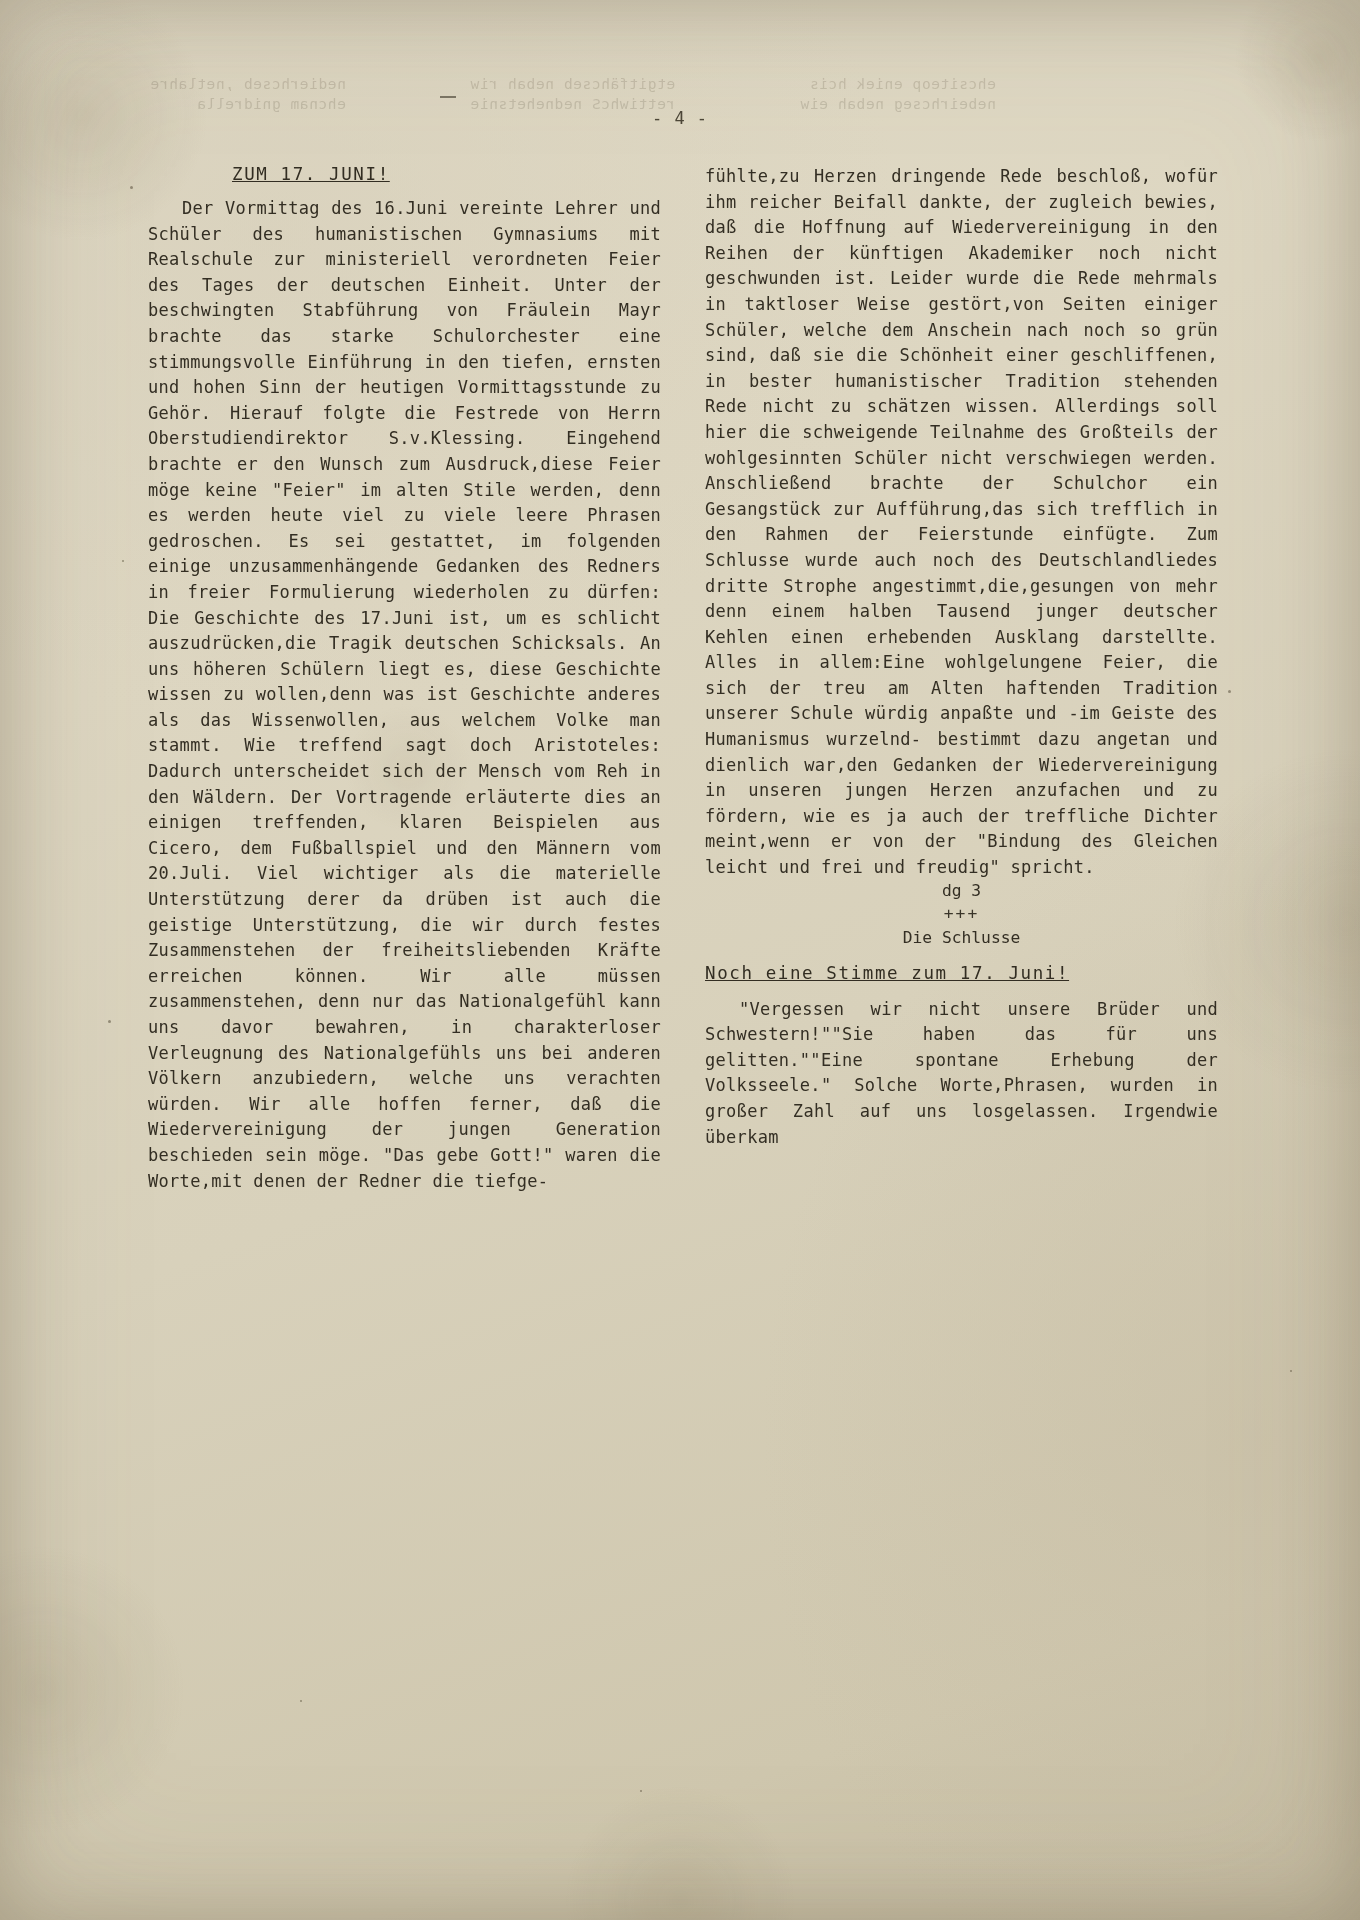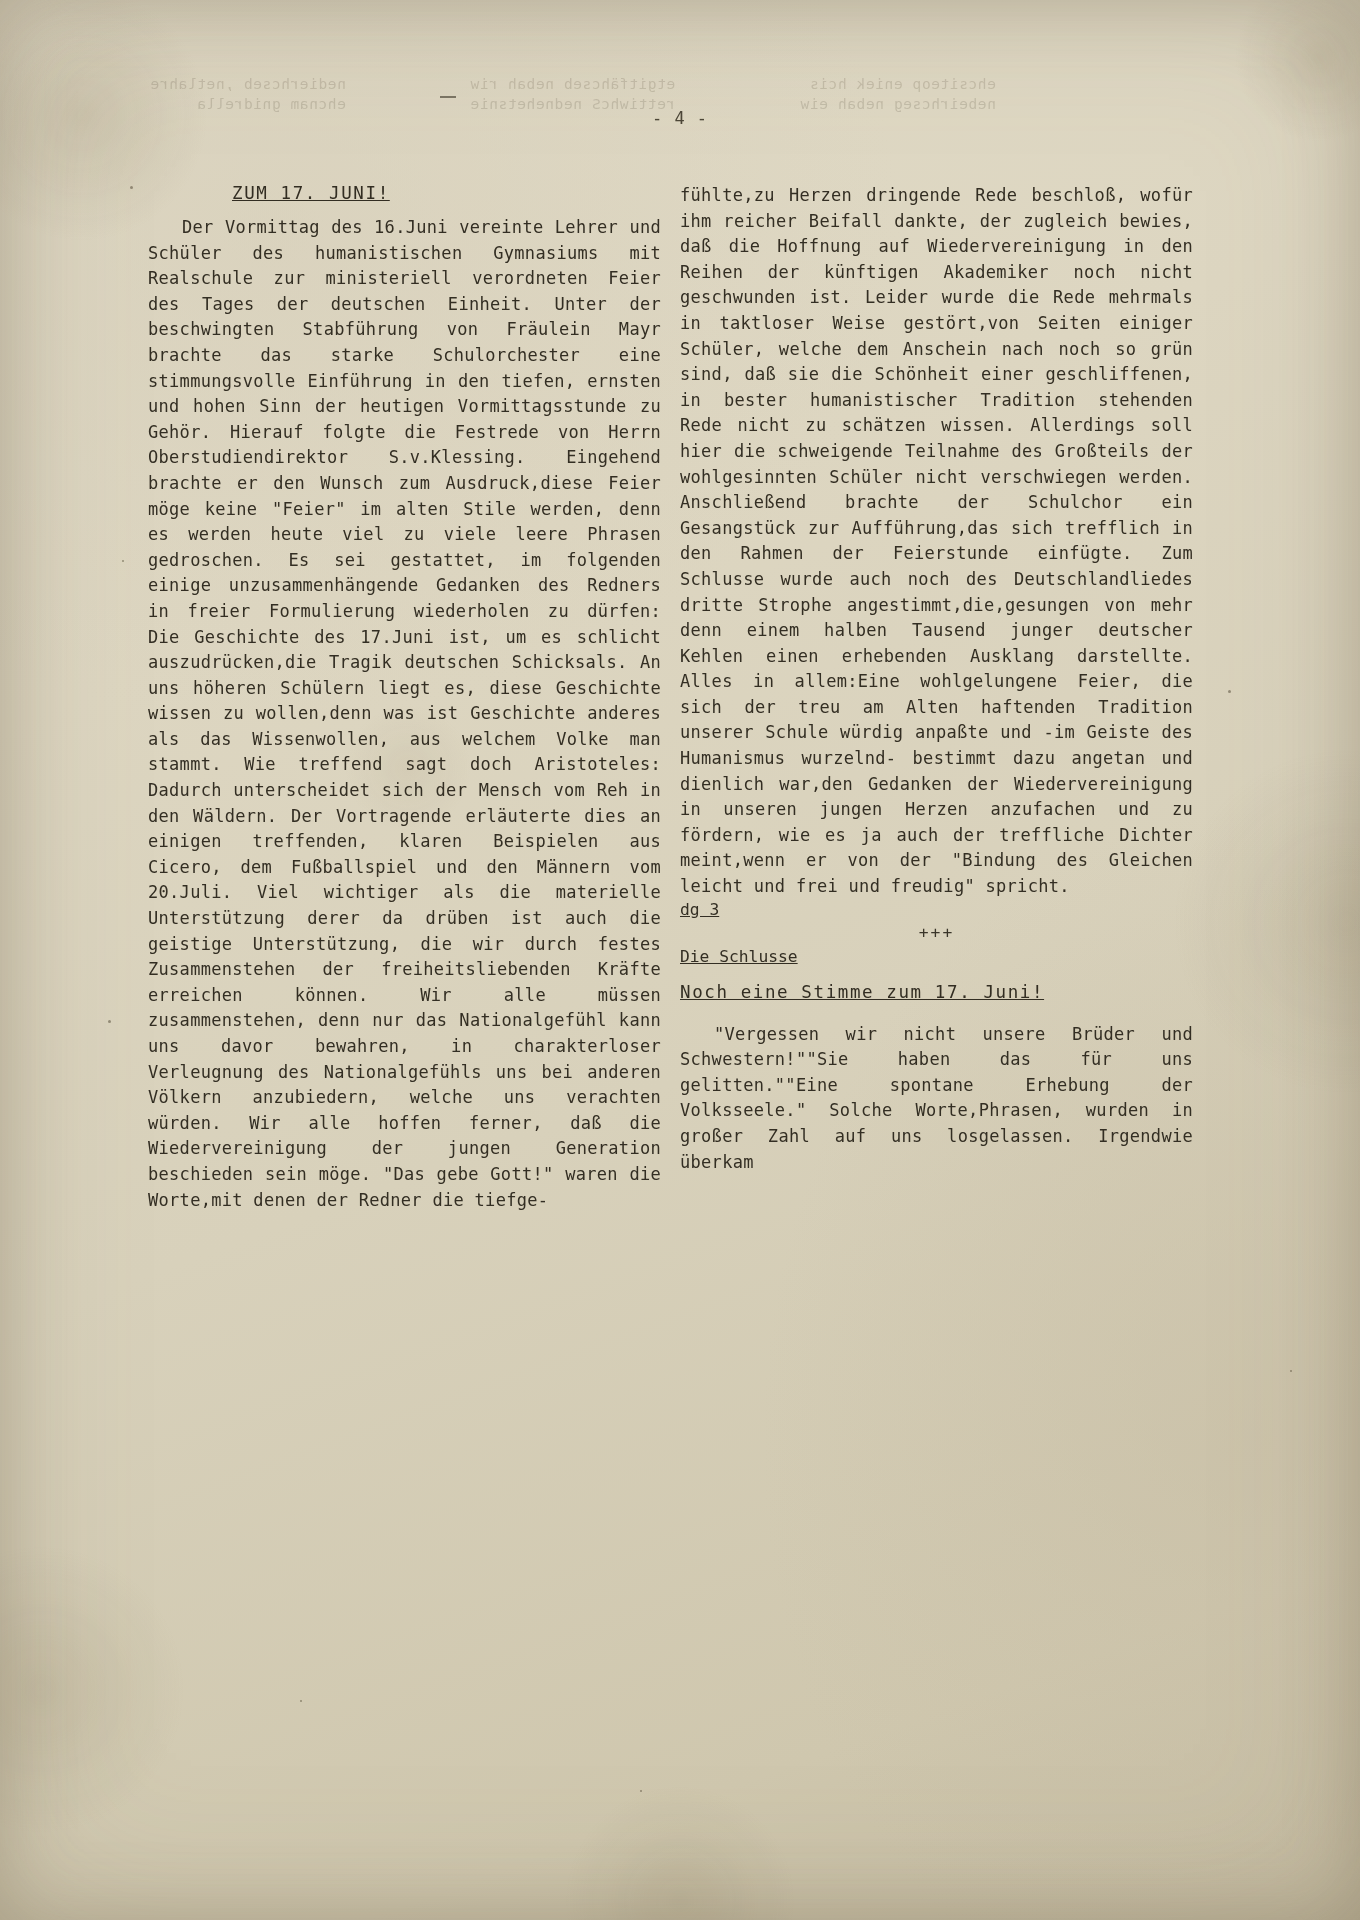--- a/index.html
+++ b/index.html
@@ -74,43 +74,43 @@
     position: absolute;
     top: 96px;
     left: 440px;
     width: 16px;
     height: 2px;
     background: rgba(70,64,50,0.65);
   }
 
   .content {
     position: absolute;
-    top: 183px;
+    top: 164px;
     left: 148px;
     width: 1070px;
     display: flex;
-    gap: 19px;
+    gap: 44px;
   }
   .col {
     width: 513px;
   }
 
   .heading {
     font-size: 17.5px;
     letter-spacing: 1.6px;
     color: #322d22;
     text-decoration: underline;
     margin: 0 0 12px 0;
     padding-left: 84px;
     white-space: pre;
   }
   .heading.sub {
     padding-left: 0;
     margin-top: 16px;
-    margin-bottom: 20px;
+    margin-bottom: 14px;
     text-decoration: underline;
   }
   p.para {
     margin: 0;
     font-size: 17px;
     line-height: 25.6px;
     color: #332e23;
     text-align: justify;
     text-justify: inter-character;
     letter-spacing: 0.3px;
@@ -121,24 +121,23 @@
   }
   .sep {
     text-align: center;
     font-size: 16.3px;
     line-height: 24px;
     color: #3a3529;
     letter-spacing: 2px;
     margin: 2px 0 2px 0;
   }
   .sigline {
-    text-align: left;
+    text-align: center;
     font-size: 16.3px;
     color: #332e23;
-    text-decoration: underline;
   }
 </style>
 </head>
 <body>
 
 <div class="page">
 
   <div class="grain"></div>
 
   <div class="ghost" style="top:74px; left:150px;">nedierhcseb ,netlahre

